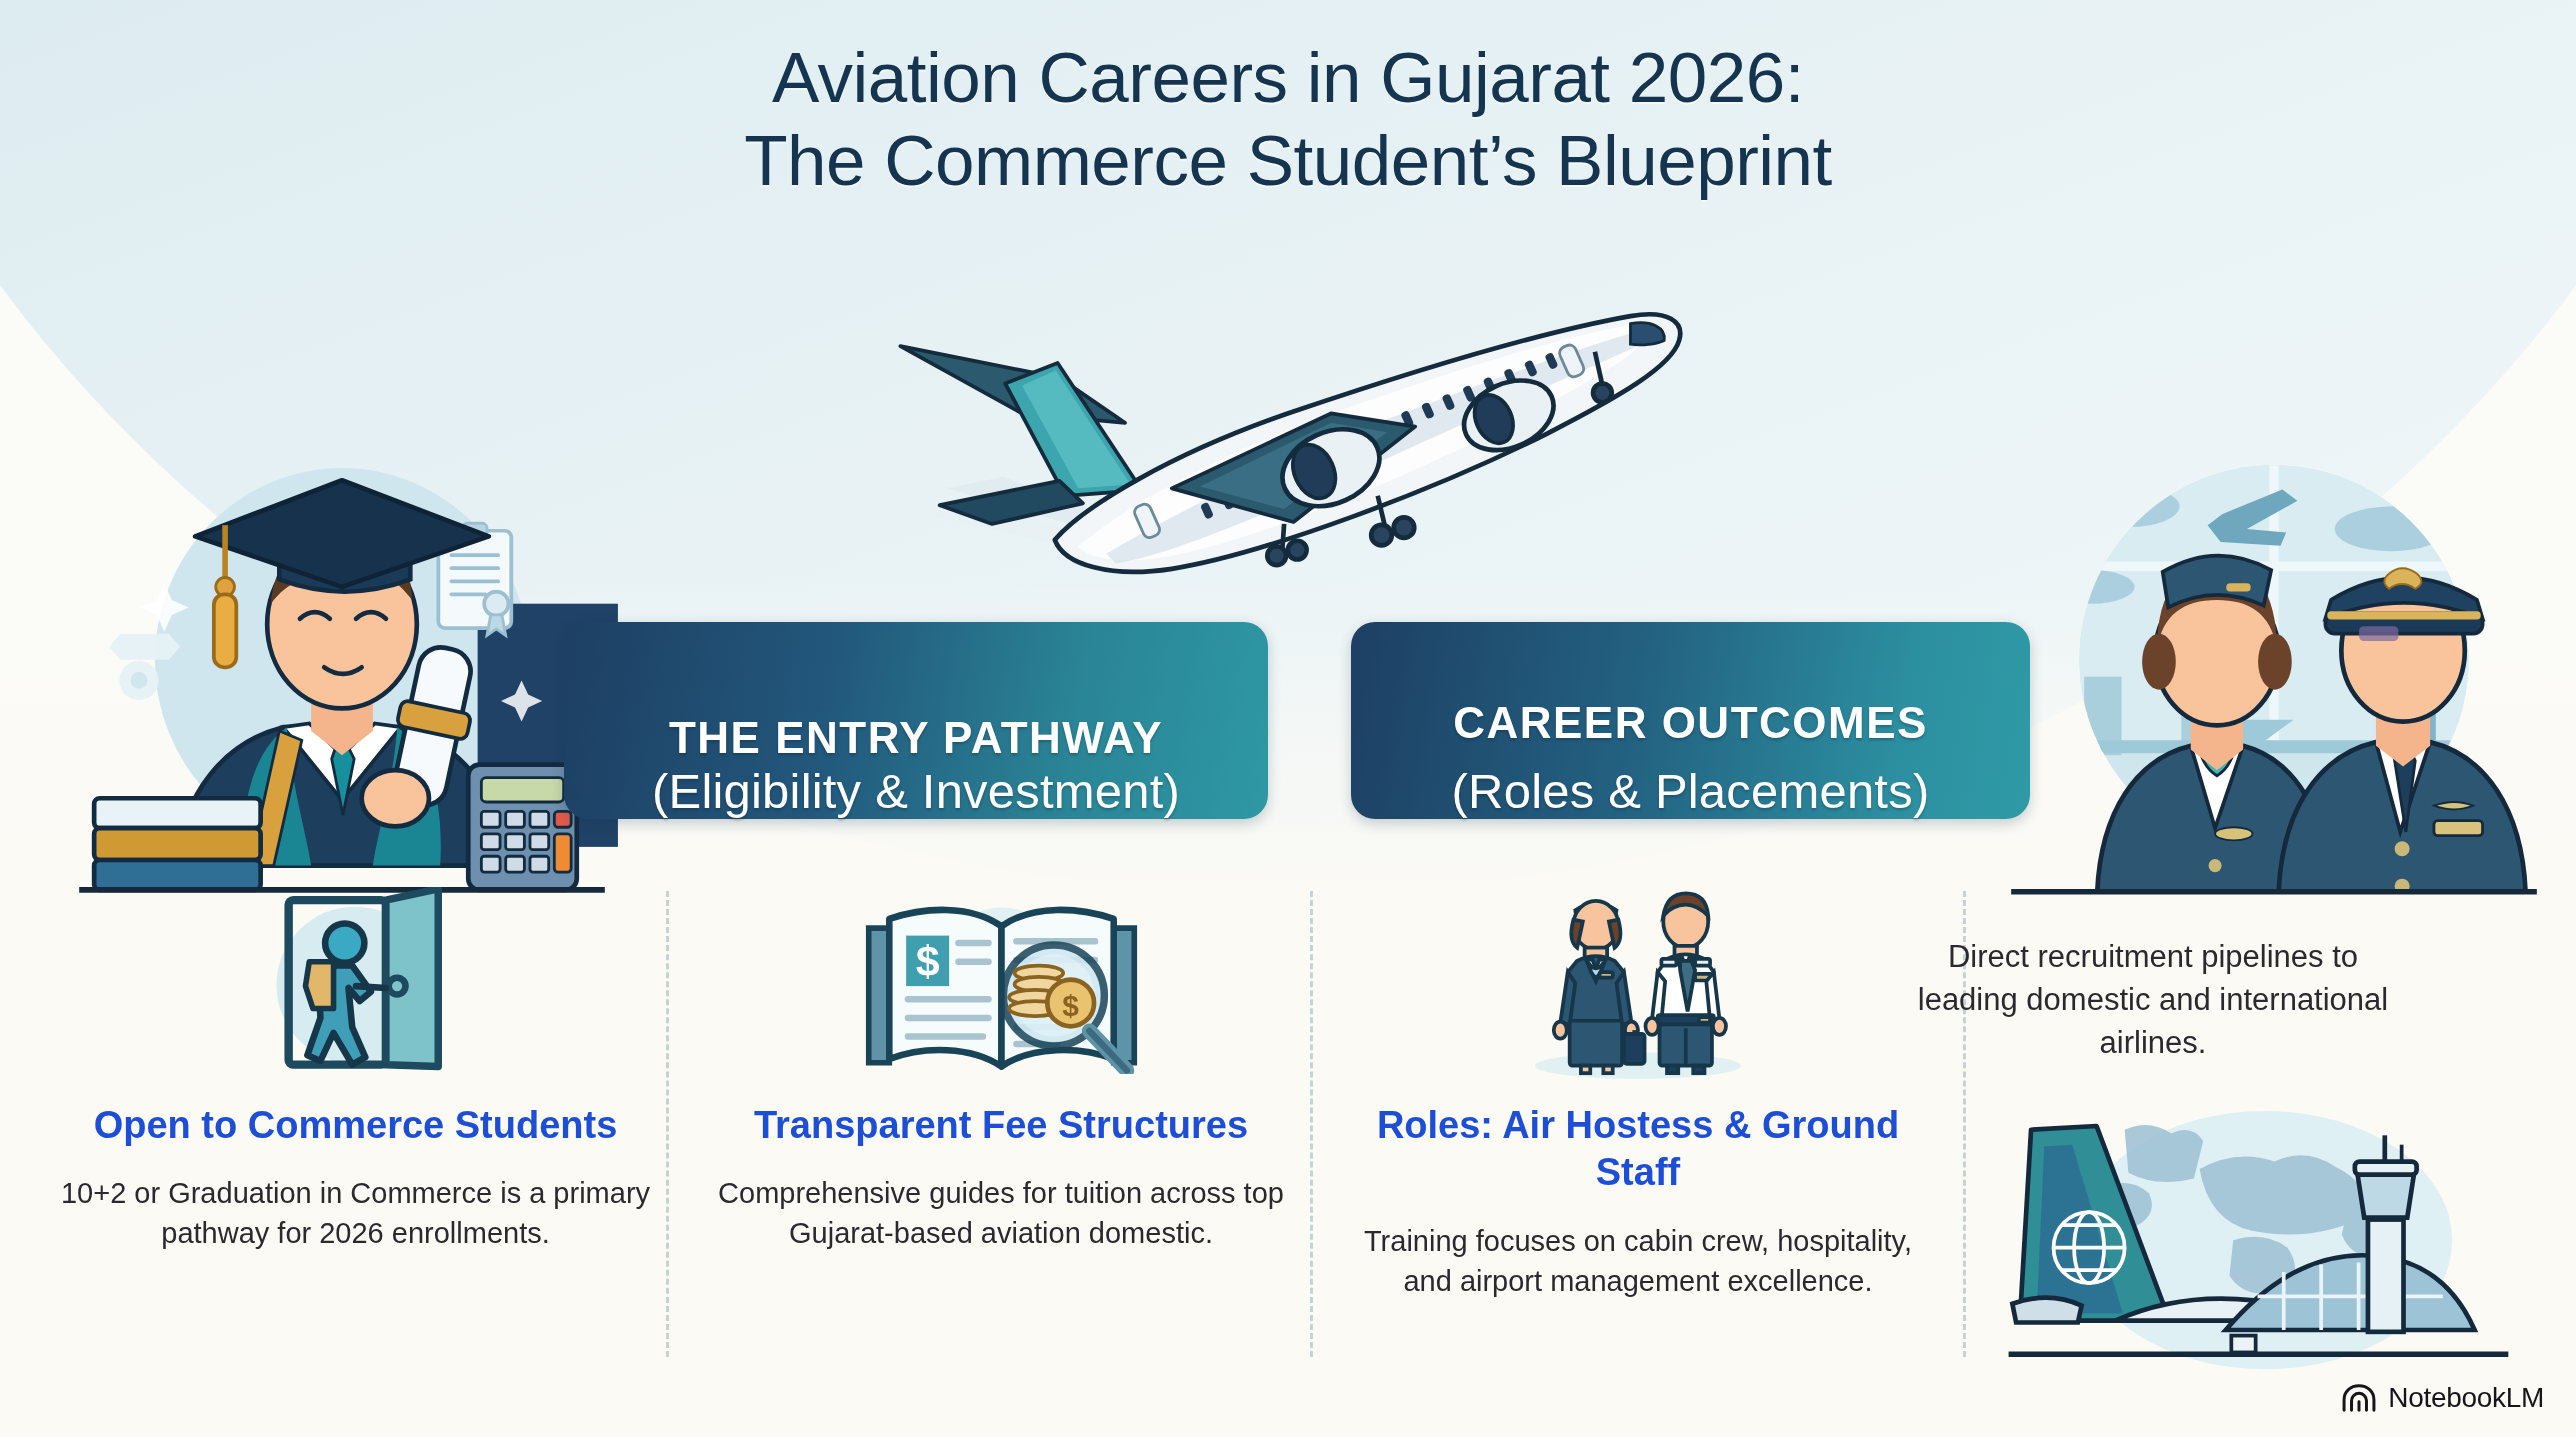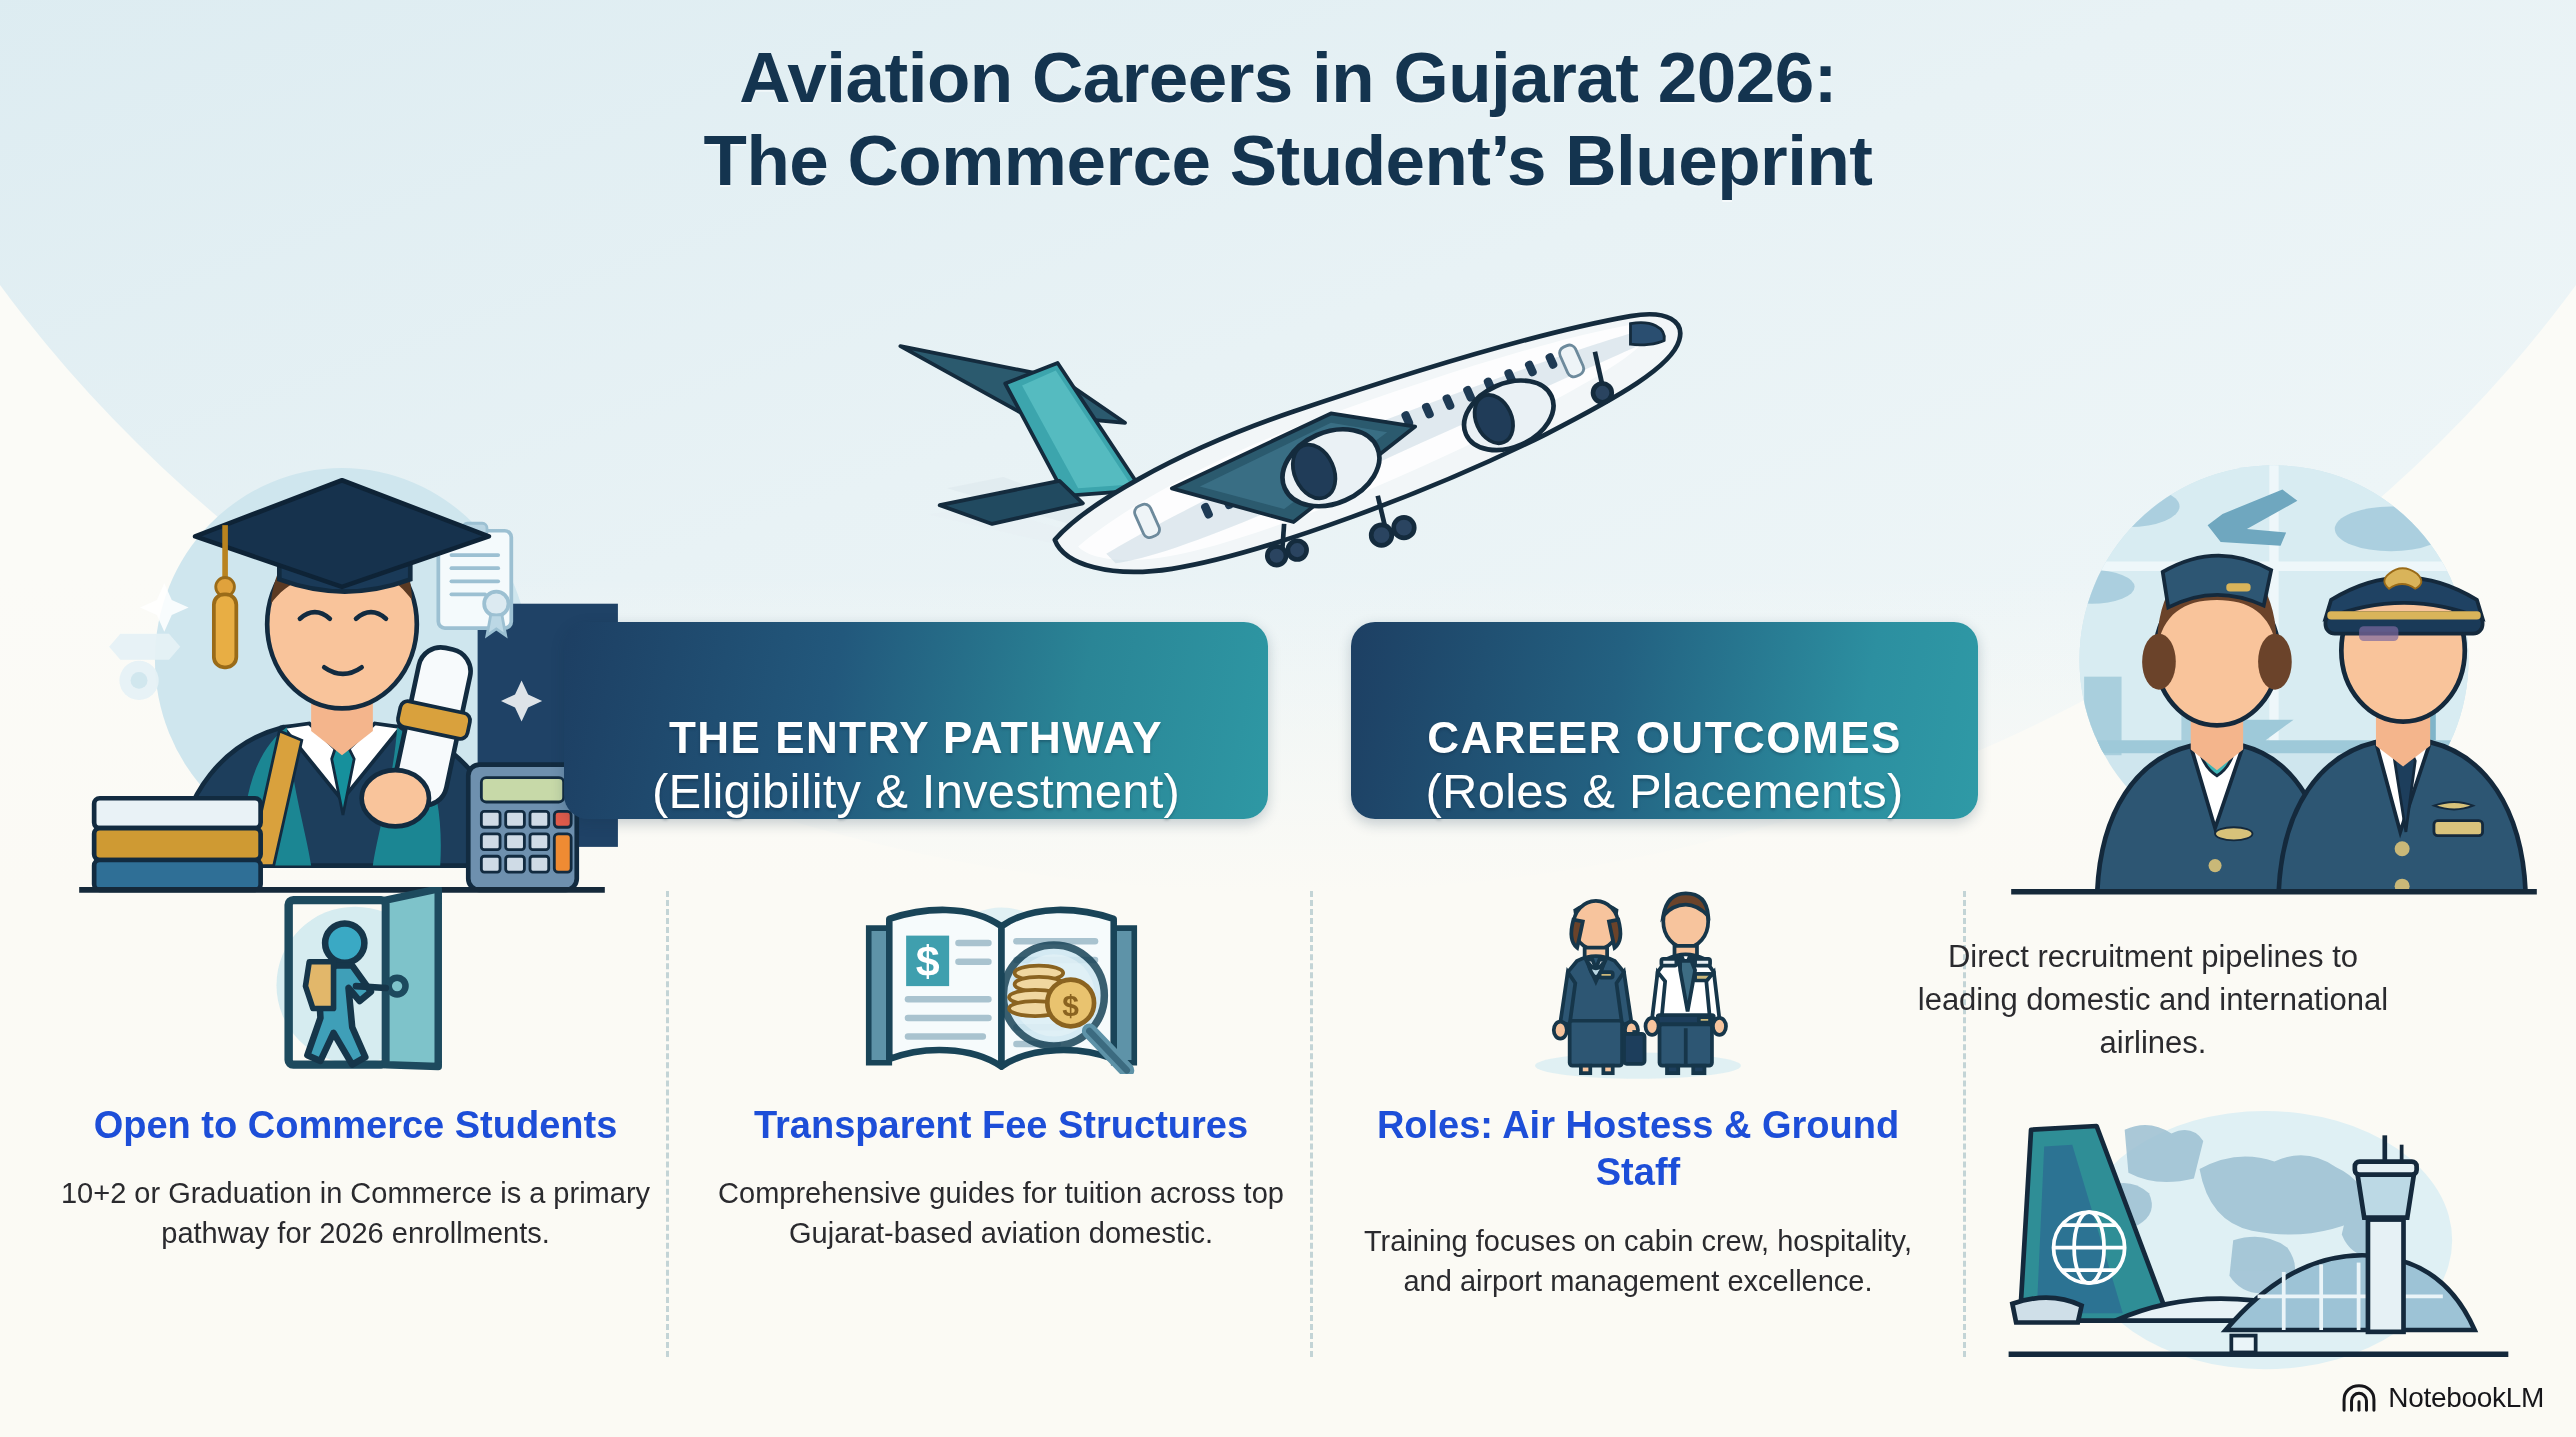--- a/index.html
+++ b/index.html
@@ -18,35 +18,35 @@
   #bg-base{
     position:absolute;inset:0;
     background:linear-gradient(180deg,rgba(255,255,255,0) 40%,#fbfaf5 62%,#fbfaf4 100%);
     pointer-events:none;
   }
   
   #title-block{
     position:absolute;left:0;right:0;top:36px;text-align:center;z-index:6;
   }
   #title-block .tline{
-    font-size:71px;font-weight:bold;color:#14344f;letter-spacing:-0.5px;
+    font-size:71px;font-weight:normal;color:#14344f;letter-spacing:-0.5px;
     line-height:1.17; text-shadow:0 1.9px 0 rgba(255,255,255,.55);
   }
   
   #hero-plane{position:absolute;left:891px;top:273px;width:805px;height:309px;z-index:5;}
   
   .banner{
     position:absolute;top:622px;height:197px;border-radius:24px;z-index:7;
     display:flex;flex-direction:column;align-items:center;justify-content:flex-end;
     color:#ffffff;box-shadow:0 4.7px 13px rgba(16,48,72,.22);
   }
   #banner-left{left:564px;width:704px;
     background:linear-gradient(100deg,#1d3f63 0%,#22587c 38%,#2a8596 72%,#2e98a4 100%);}
-  #banner-right{left:1351px;width:627px;
-    background:linear-gradient(100deg,#1d3f63 0%,#236181 42%,#2c8fa0 80%,#2f9aa6 100%);}
+  #banner-right{left:1351px;width:679px;
+    background:linear-gradient(100deg,#1d3f63 0%,#236181 42%,#2c8fa0 80%,#2f9aa6 100%);gap:15px;}
   .banner .b-title{font-size:44px;font-weight:bold;letter-spacing:1.5px;line-height:1.06;
     text-shadow:0 1.9px 2.8px rgba(10,30,50,.3);}
   .banner .b-sub{font-size:49px;font-weight:normal;margin-top:1px;letter-spacing:0.2px;
     text-shadow:0 1.9px 2.8px rgba(10,30,50,.3);}
   
   #illo-grad{position:absolute;left:66px;top:426px;width:552px;height:477px;z-index:6;}
   #illo-crew{position:absolute;left:1998px;top:426px;width:552px;height:477px;z-index:6;}
   #illo-airport{position:absolute;left:2003px;top:1109px;width:510px;height:281px;z-index:6;}
   
   .col{position:absolute;top:880px;z-index:7;text-align:center;}

